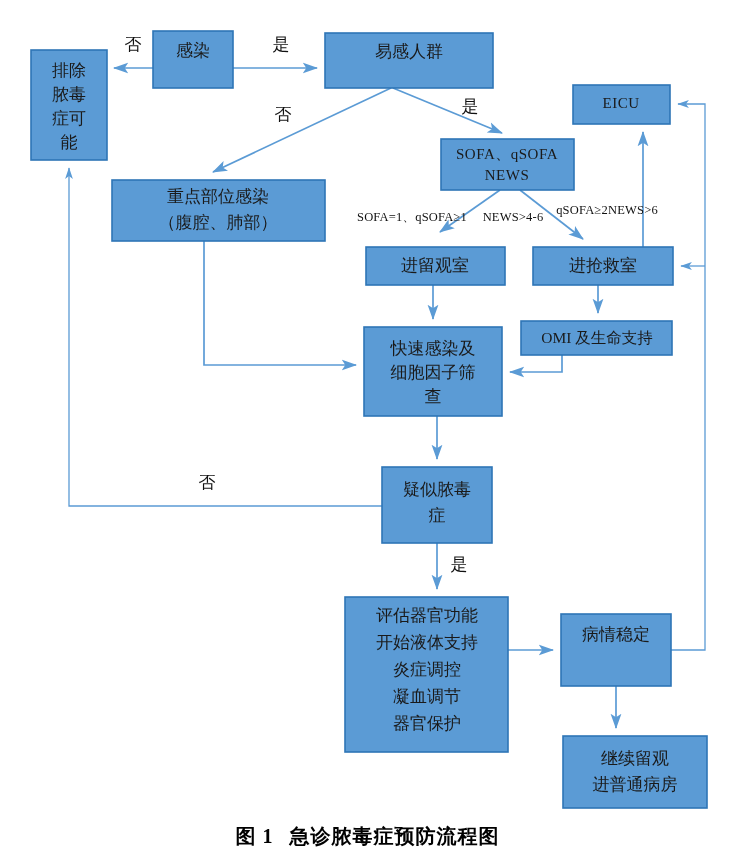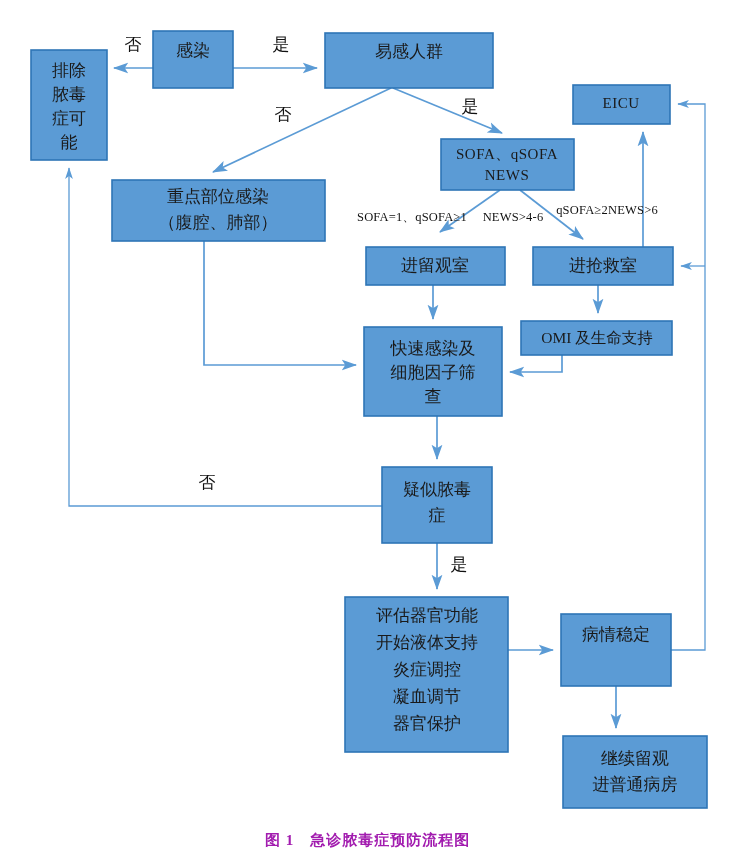--- a/index.html
+++ b/index.html
@@ -74,23 +74,23 @@
     dominant-baseline: middle;
     letter-spacing: 0.2px;
   }
   .caption {
     position: absolute;
     left: 0;
     right: 13px;
     bottom: 18px;
     text-align: center;
     font-family: "Liberation Serif", "DejaVu Serif", serif;
-    font-size: 15px;
+    font-size: 20px;
     font-weight: bold;
-    color: #a21caf;
+    color: #000000;
     letter-spacing: 1px;
   }
   .caption .cap-num {
     margin-right: 16px;
   }
 </style>
 </head>
 <body>
 
 <div id="diagram-root">

